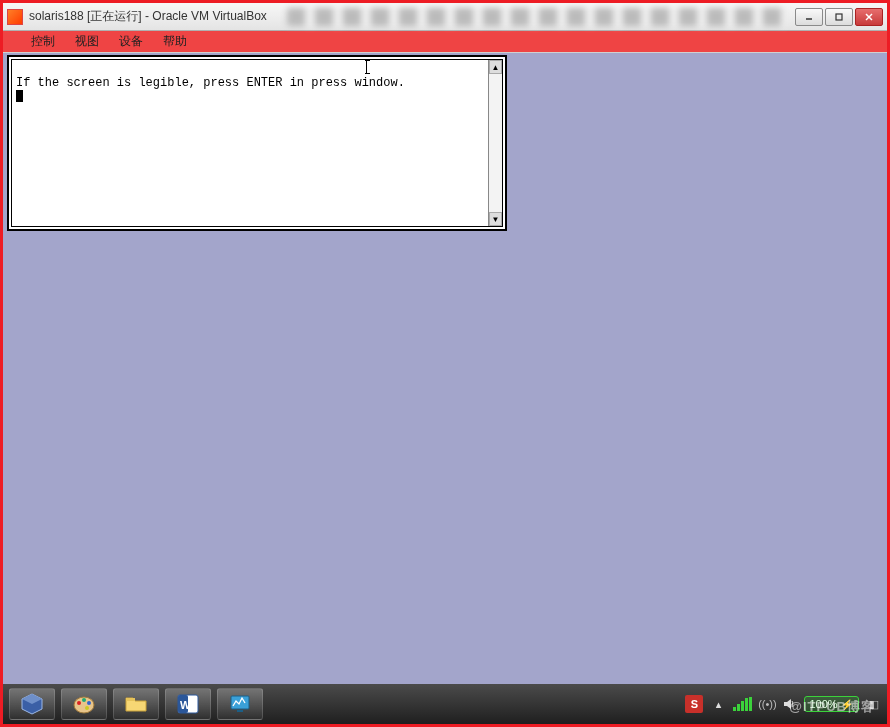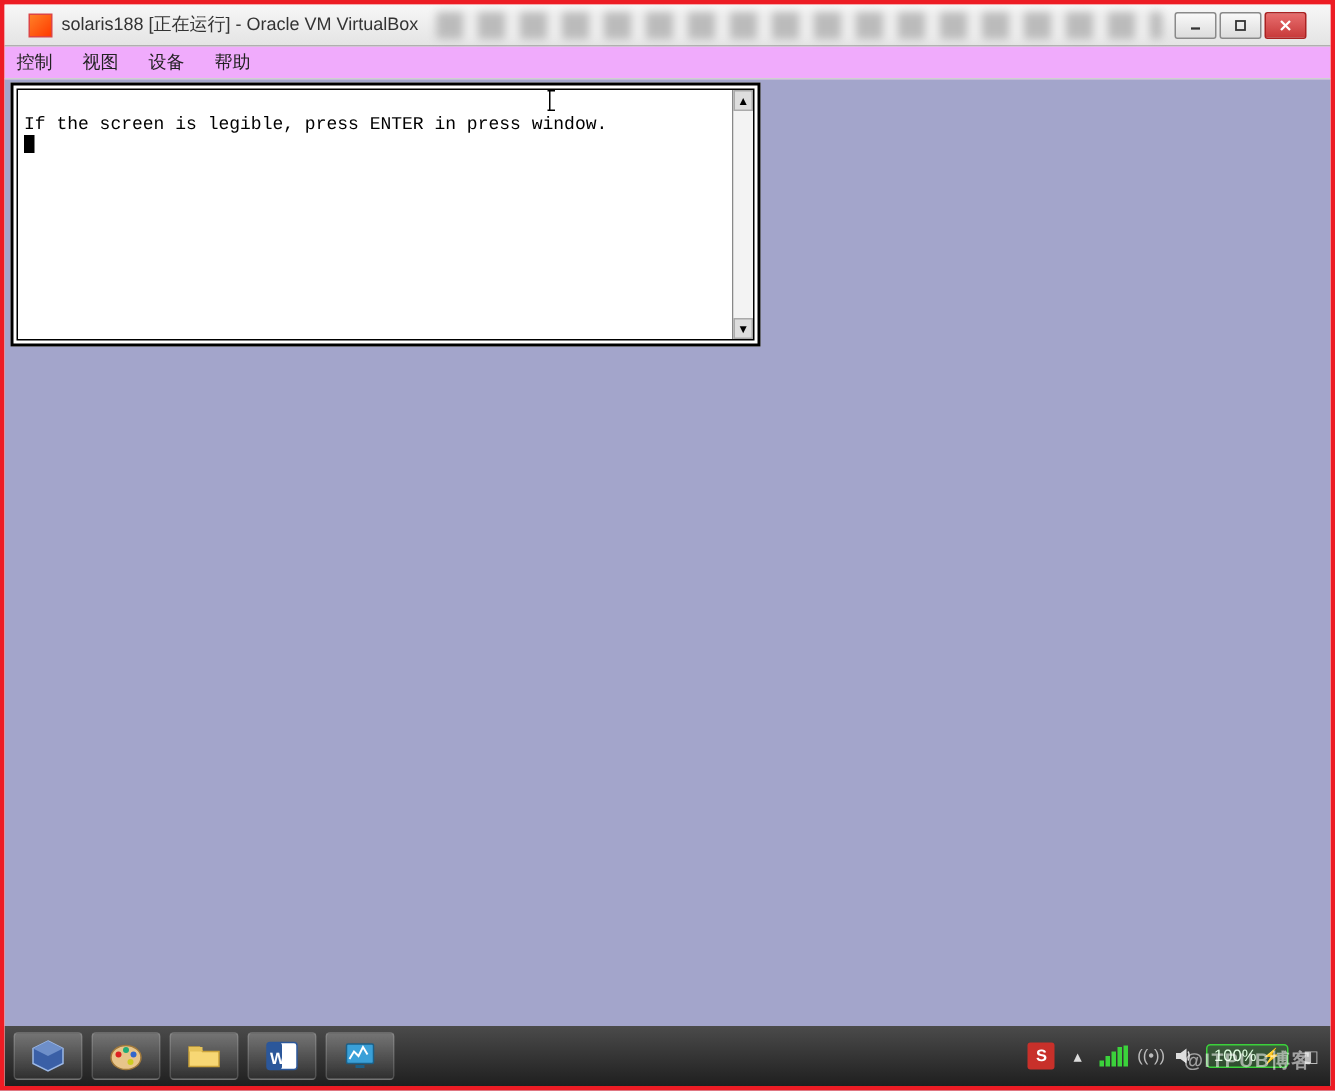--- a/index.html
+++ b/index.html
@@ -12,21 +12,21 @@
       overflow: hidden;
       border: 3px solid #ed1c24;
       background: #fff;
     }
     
     .titlebar {
       height: 28px;
       background: linear-gradient(to bottom, #f7f7f7, #e4e4e4);
       display: flex;
       align-items: center;
-      padding: 0 16px;
+      padding: 0 4px;
       border-bottom: 1px solid #b0b0b0;
       filter: blur(0.2px);
     }
     .titlebar .app-icon {
       width: 16px; height: 16px;
       margin-right: 6px;
       background: linear-gradient(135deg, #ff7f27 0%, #ff3b00 100%);
       border: 1px solid #d44;
     }
     .titlebar .title-text {
@@ -52,24 +52,24 @@
       font-size: 10px;
       background: linear-gradient(to bottom, #f9f9f9, #dcdcdc);
       cursor: pointer;
     }
     .win-btn.close { background: linear-gradient(to bottom, #e76e6e, #c83a3a); color: #fff; border-color: #a22; }
     .win-btn svg { width: 10px; height: 10px; }
 
     
     .menubar {
       height: 22px;
-      background: #f0abfc;
+      background: #ef4444;
       display: flex;
       align-items: center;
-      padding: 0 0;
+      padding: 0 20px;
       gap: 4px;
       border-bottom: 1px solid #d0d0d0;
     }
     .menubar .menu-item {
       padding: 2px 8px;
       cursor: pointer;
       color: #222;
     }
 
     

